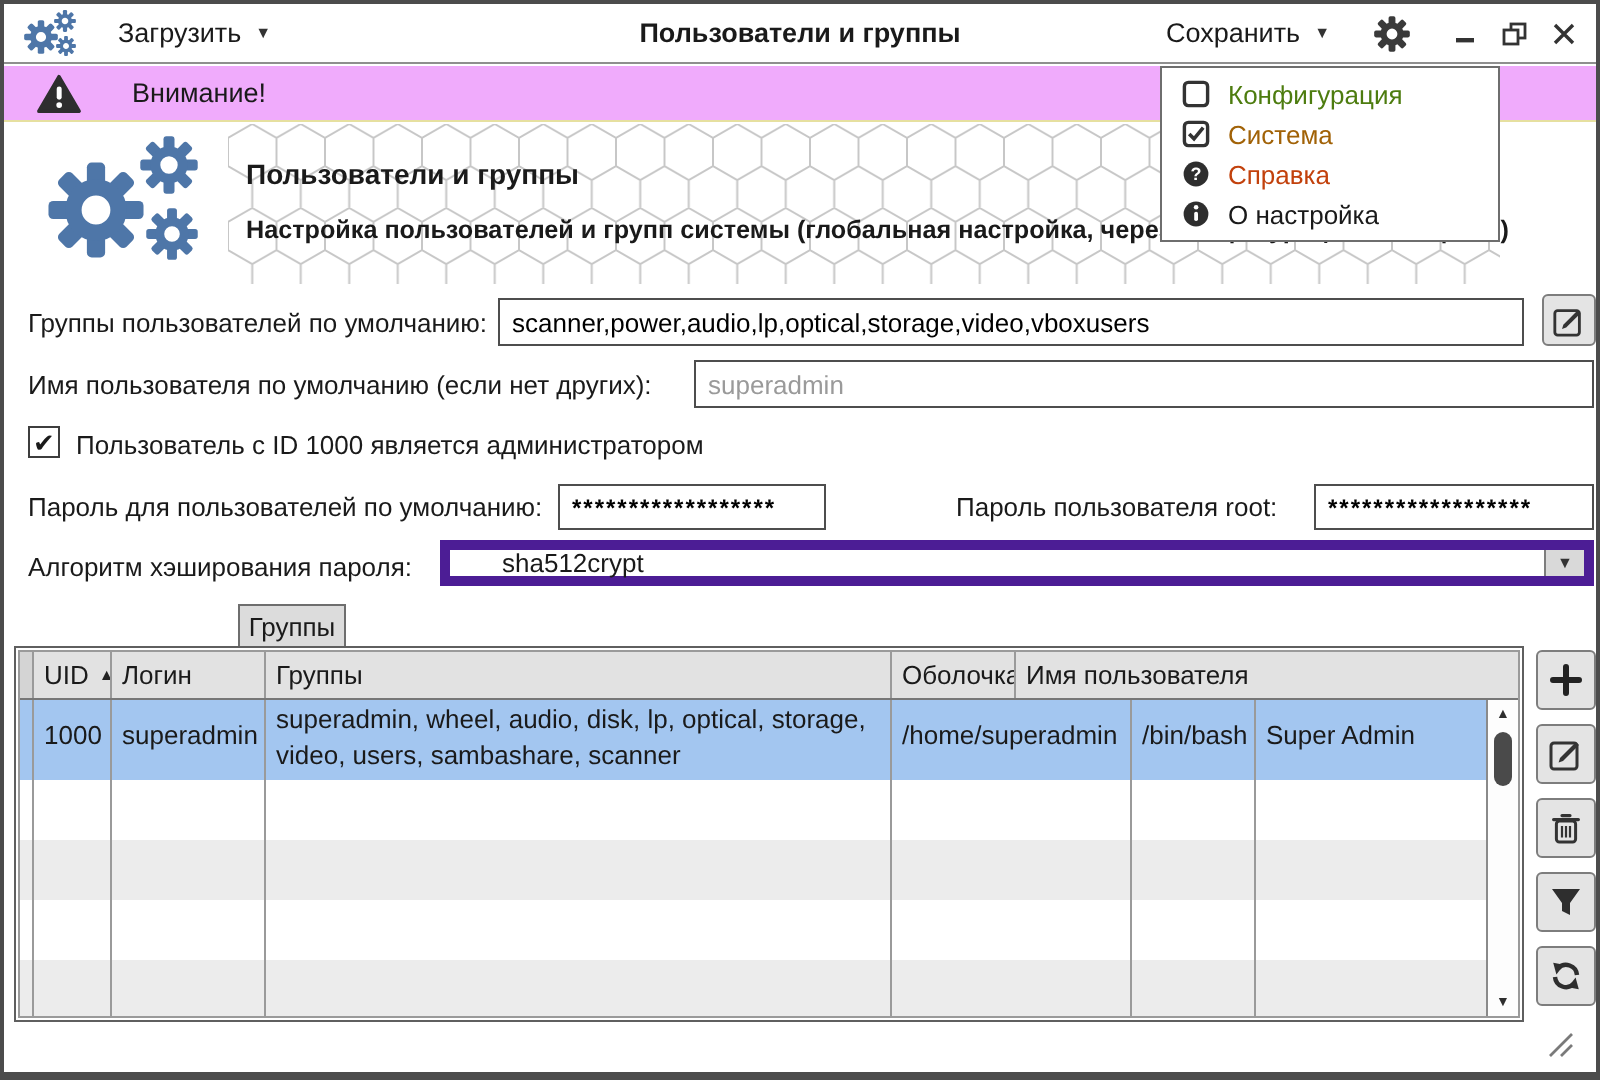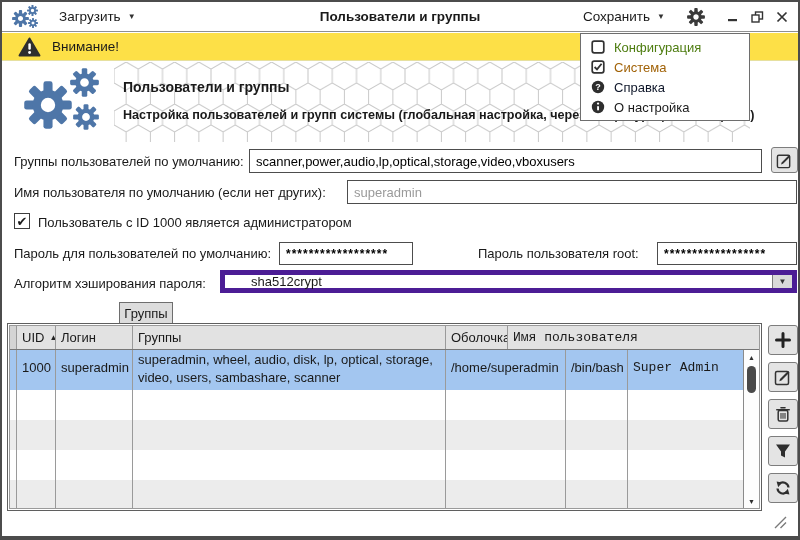--- a/index.html
+++ b/index.html
@@ -14,22 +14,22 @@
   .app-icon { flex:0 0 auto; }
   .tb-btn { display:flex; align-items:center; gap:7px; cursor:pointer; padding:3px 4px; font-size:13.5px; }
   .tb-load { margin-left:16px; }
   .caret { font-size:8px; color:#333; line-height:1; }
   .tb-title { position:absolute; left:50%; transform:translateX(-50%); font-weight:600; font-size:13.5px; }
   .tb-right { margin-left:auto; display:flex; align-items:center; gap:18px; }
   .winctl { display:flex; align-items:center; gap:12px; margin-left:4px; }
   .winctl svg { cursor:pointer; display:block; }
 
   
-  .warnbar { position:absolute; left:0; right:0; top:31px; height:28px; background:#fde047;
-             display:flex; align-items:center; gap:11px; padding-left:16px; border-bottom:1px solid #e6e0a0; }
+  .warnbar { position:absolute; left:0; right:0; top:31px; height:28px; background:#f0abfc;
+             display:flex; align-items:center; gap:25px; padding-left:16px; border-bottom:1px solid #e6e0a0; }
   .warnbar span { font-size:13.5px; }
 
   
   .hexbg { position:absolute; left:112px; top:60px; pointer-events:none; }
   .hdr-gears { position:absolute; left:22px; top:66px; color:#4e76a8; }
   .hdr-title { position:absolute; left:121px; top:77px; font-weight:bold; font-size:14px; }
   .hdr-sub { position:absolute; left:121px; top:106px; font-weight:bold; font-size:12.6px; white-space:nowrap; }
 
   
   .lbl { position:absolute; font-size:13px; white-space:nowrap; }
@@ -57,21 +57,21 @@
   
   .table-outer { position:absolute; left:5px; top:321px; width:755px; height:188px;
                  border:1px solid #5f5f5f; background:#fff; padding:1px; z-index:2; }
   .tbl { position:relative; width:751px; height:184px; border:1px solid #9a9a9a; overflow:hidden; }
   .trow { display:flex; width:735px; }
   .thead { height:24px; background:#e2e2e2; border-bottom:1px solid #777; width:751px; }
   .cell { border-right:1px solid #9a9a9a; padding:2px 5px; overflow:hidden; white-space:nowrap; }
   .thead .cell { display:flex; align-items:center; gap:5px; }
   .c-strip { width:7px; padding:0; background:#d4d4d4; }
   .c-uid { width:39px; } .c-login { width:77px; } .c-groups { width:313px; }
-  .c-home { width:120px; } .c-shell { width:62px; } .c-name { width:117px;font-family:Liberation Mono, monospace; }
+  .c-home { width:120px; } .c-shell { width:62px; } .c-name { width:117px; }
   .thead .c-name { width:133px; border-right:none; }
   .sort-ico { font-size:8px; color:#222; }
   .row-sel { height:40px; }
   .row-sel .cell { white-space:normal; line-height:1.38; padding-top:1px; }
   .row-sel .c-uid, .row-sel .c-login, .row-sel .c-home, .row-sel .c-shell, .row-sel .c-name
     { white-space:nowrap; padding-top:9px; }
   .row-empty { height:30px; }
   .row-alt { background:#ececec; }
   .vscroll { position:absolute; right:0; top:24px; bottom:0; width:16px; background:#fdfdfd;
              border-left:1px solid #8a8a8a; }
@@ -331,21 +331,21 @@
         <rect x="1.2" y="1.2" width="11.6" height="11.6" rx="2" fill="#fff" stroke="#333" stroke-width="1.7"></rect>
         <path d="M3.6 7 L6 9.4 L10.6 3.8" fill="none" stroke="#333" stroke-width="1.8"></path>
       </svg>
       <span style="color: #a16207;">Система</span>
     </div>
     <div class="menu-item">
       <svg width="14" height="14" viewBox="0 0 14 14">
         <circle cx="7" cy="7" r="6.2" fill="#2e2e2e"></circle>
         <text x="7" y="10.2" text-anchor="middle" font-size="9" font-weight="bold" fill="#fff" font-family="Liberation Sans, sans-serif">?</text>
       </svg>
-      <span style="color: #0f172a;">Справка</span>
+      <span style="color: #c2410c;">Справка</span>
     </div>
     <div class="menu-item">
       <svg width="14" height="14" viewBox="0 0 14 14">
         <circle cx="7" cy="7" r="6.2" fill="#2e2e2e"></circle>
         <rect x="6.1" y="5.9" width="1.9" height="4.6" rx="0.9" fill="#fff"></rect>
         <circle cx="7.05" cy="3.6" r="1.15" fill="#fff"></circle>
       </svg>
       <span style="color: rgb(26, 26, 26);">О настройка</span>
     </div>
   </div>

